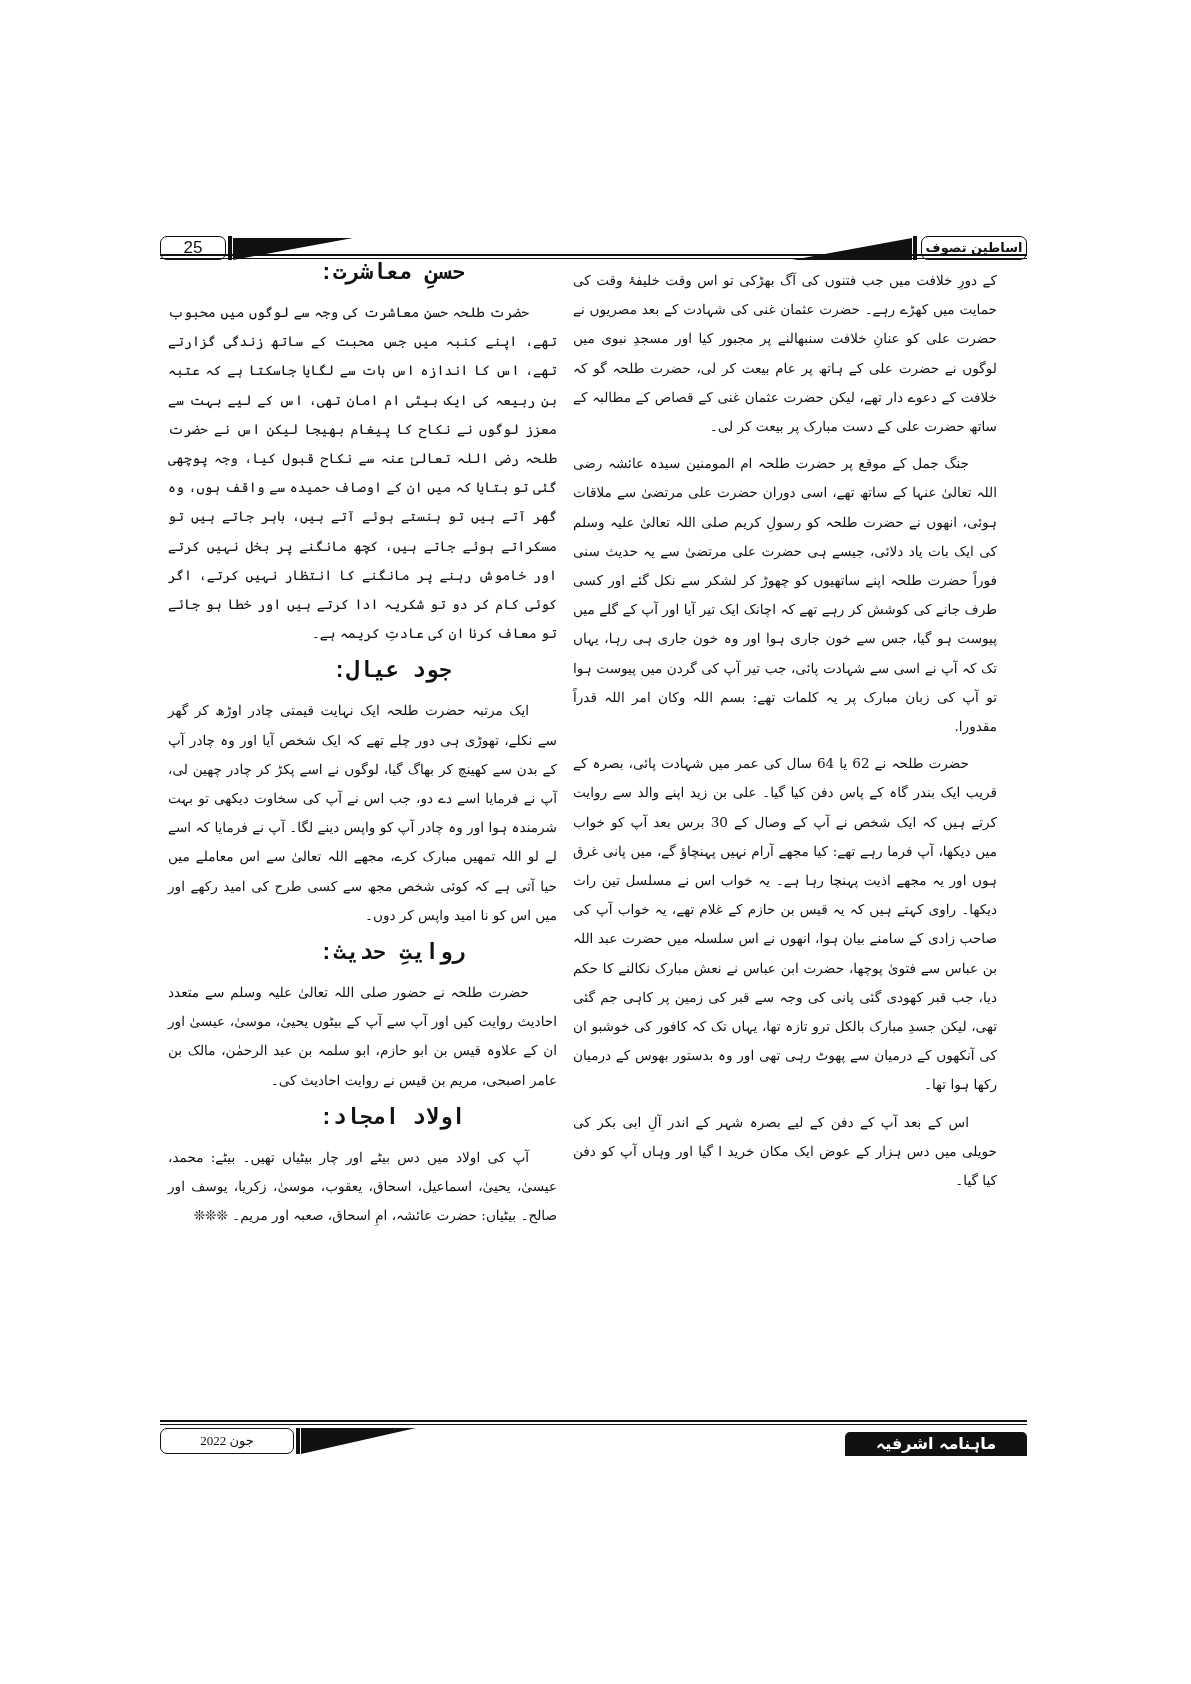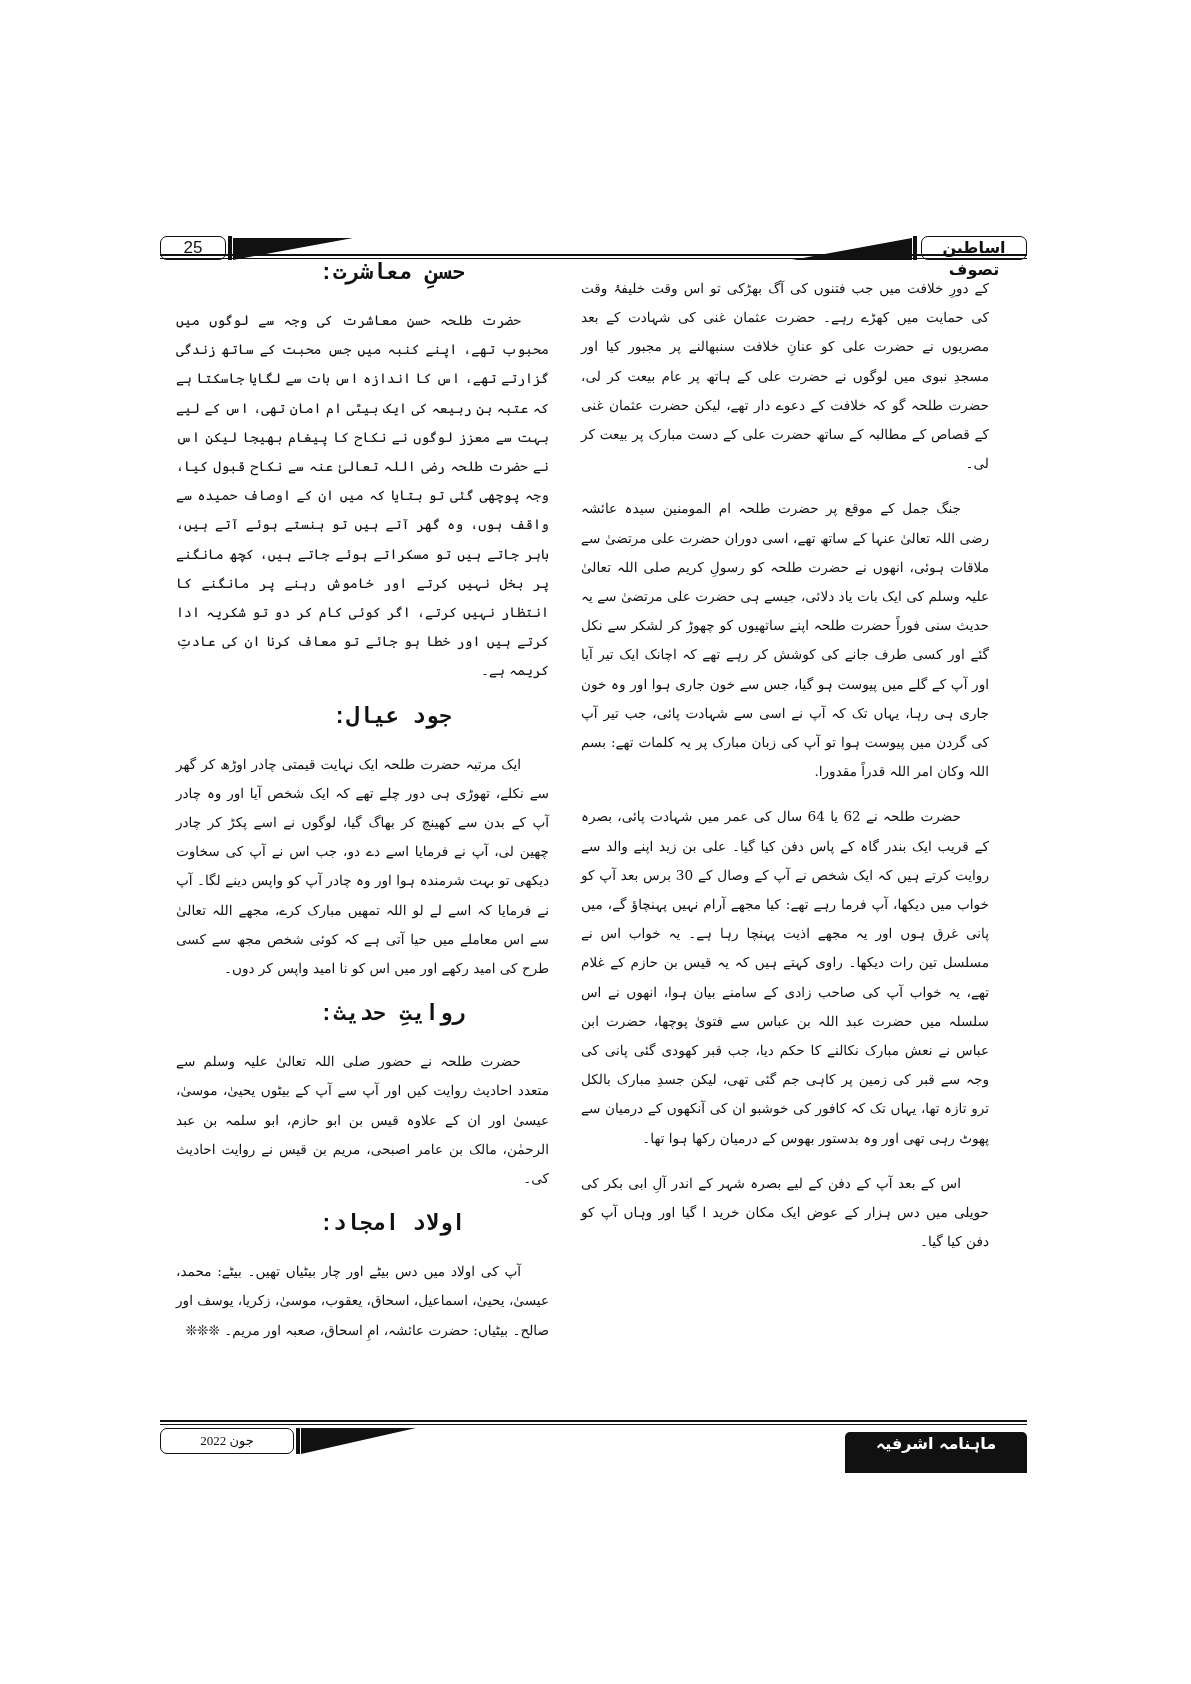--- a/index.html
+++ b/index.html
@@ -10,41 +10,41 @@
   .hdr { position:absolute; left:160px; top:220px; width:867px; height:26px;margin-top:16px; }
   .pn-box { position:absolute; left:0; top:0; width:64px; height:22px; border:1.5px solid #111; border-radius:7px;
     font-family:"Liberation Sans", sans-serif; font-size:17px; text-align:center; line-height:22px; }
   .wedge-l { position:absolute; left:73px; top:2px; width:0; height:0;
     border-top:22px solid #111; border-right:120px solid transparent; }
   .wedge-lbar { position:absolute; left:68px; top:0; width:4px; height:24px; background:#111; }
   .wedge-r { position:absolute; right:115px; top:2px; width:0; height:0;
     border-bottom:22px solid #111; border-left:120px solid transparent; }
   .wedge-rbar { position:absolute; right:110px; top:0; width:4px; height:24px; background:#111; }
   .title-box { position:absolute; right:0; top:0; width:104px; height:22px; border:1.5px solid #111; border-radius:7px;
-    font-family:"DejaVu Sans", sans-serif; font-weight:bold; font-size:16px; text-align:center; line-height:22px; direction:rtl; }
+    font-family:"DejaVu Sans", sans-serif; font-weight:bold; font-size:13px; text-align:center; line-height:22px; direction:rtl; }
   .rule { position:absolute; left:160px; width:867px; background:#111; }
 
   
   .col { position:absolute; top:258px; direction:rtl; text-align:justify;
     font-family:"DejaVu Serif", serif; font-size:13.6px; line-height:29.2px; }
   .col-right { left:565px; width:440px; }
   .col-left { left:160px; width:405px; }
-  .col p { margin:16px; text-align-last:right; }
+  .col p { margin:8px; text-align-last:right; }
   .col p.indent { text-indent:28px; }
   .col p.end { text-align-last:right; }
   .col h2 { margin:0; font-family:Liberation Mono, monospace; font-weight:bold; font-size:22px; line-height:32px; text-align:center; padding-left:60px; }
 
   
   .ftr { position:absolute; left:160px; top:1428px; width:867px; height:28px; }
   .date-box { position:absolute; left:0; top:0; width:132px; height:24px; border:1.5px solid #111; border-radius:7px;
     font-family:"Liberation Serif", serif; font-size:13px; text-align:center; line-height:24px; direction:rtl; }
   .wedge-f { position:absolute; left:141px; top:0; width:0; height:0;
     border-top:26px solid #111; border-right:115px solid transparent; }
   .wedge-fbar { position:absolute; left:136px; top:0; width:4px; height:26px; background:#111; }
-  .mag-box { position:absolute; right:0; top:4px; width:182px; height:41px; background:#111; color:#fff; border-radius:5px 5px 0 0;
+  .mag-box { position:absolute; right:0; top:4px; width:182px; height:24px; background:#111; color:#fff; border-radius:5px 5px 0 0;
     font-family:"DejaVu Sans", sans-serif; font-weight:bold; font-size:16px; text-align:center; line-height:24px; direction:rtl; }
 </style>
 </head>
 <body>
 
 <div class="page">
 
   <div class="hdr">
     <div class="pn-box">25</div>
     <div class="wedge-lbar"></div>

